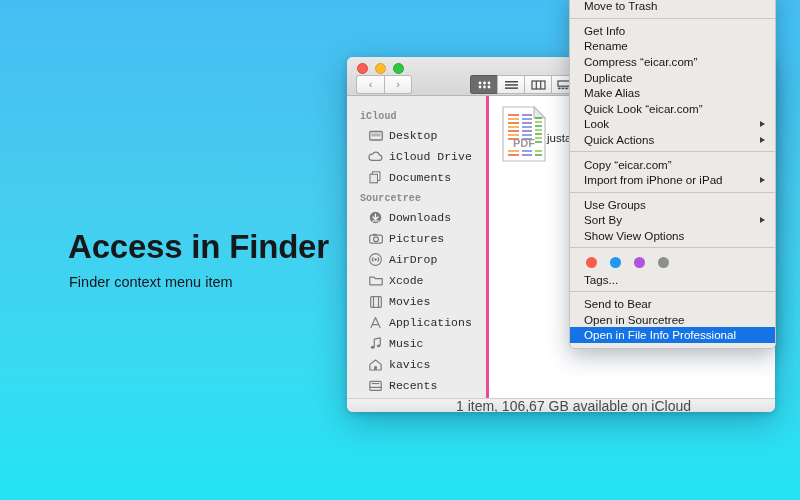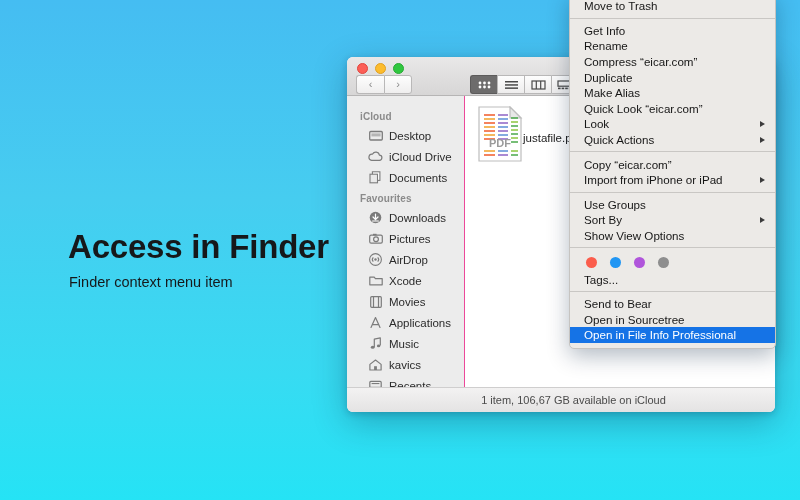--- a/index.html
+++ b/index.html
@@ -88,26 +88,27 @@
   .tbtn {
     width: 29px; height: 19px;
     background: linear-gradient(180deg,#fdfdfd,#eeeded);
     border: 1px solid #b9b8b8;
     border-radius: 3px;
   }
 
   #body { flex: 1 1 auto; display: flex; min-height: 0; }
 
   #sidebar {
-    width: 118px;
+    width: 142px;
     background: #ececec;
-    border-right: 1px solid #ec4899;
+    border-right: 3px solid #ec4899;
     padding-top: 10px;
     overflow: hidden;
     flex: 0 0 auto;
+    font-family: Liberation Mono, monospace;
   }
   .sb-header {
     font-size: 10px; font-weight: bold;
     color: #8b8b8b;
     padding: 5px 0 3px 13px;
     letter-spacing: 0.1px;
   }
   .sb-item {
     display: flex; align-items: center;
     height: 21px;
@@ -140,25 +141,25 @@
   }
   #file-name {
     margin-top: 7px;
     font-size: 11.5px;
     color: #1c1c1c;
     text-align: left;
     white-space: nowrap;
   }
 
   #statusbar {
-    height: 25px;
+    height: 14px;
     background: linear-gradient(180deg,#f3f2f2,#e4e3e3);
     border-top: 1px solid #cfcece;
     display: flex; align-items: center; justify-content: center;
-    font-size: 11px;
+    font-size: 14px;
     color: #4a4a4a;
     flex: 0 0 auto;
     padding-left: 25px;
   }
 
   
   #ctxmenu {
     position: absolute;
     left: 569px; top: -7px;
     width: 207px;
@@ -301,21 +302,21 @@
         <div class="sb-item">
           <span class="sb-icon">
             <svg width="13" height="13" viewBox="0 0 13 13">
                 <rect x="3.4" y="0.8" width="7.5" height="8.6" fill="#ffffff" stroke="#7c7c7c" stroke-width="1.1"></rect>
                 <rect x="1" y="3.2" width="7.5" height="8.6" fill="#e9e9e9" stroke="#7c7c7c" stroke-width="1.1"></rect>
               </svg>
           </span>
           <span>Documents</span>
         </div>
 
-        <div class="sb-header">Favourites</div>
+        <div class="sb-header">Sourcetree</div>
 
         <div class="sb-item">
           <span class="sb-icon">
             <svg width="13" height="13" viewBox="0 0 13 13">
                 <circle cx="6.5" cy="6.5" r="5.8" fill="#7c7c7c"></circle>
                 <path d="M6.5 3v5M4 6l2.5 2.5L9 6M3.6 10h5.8" fill="none" stroke="#ffffff" stroke-width="1.2" stroke-linecap="round" stroke-linejoin="round"></path>
               </svg>
           </span>
           <span>Downloads</span>
         </div>

